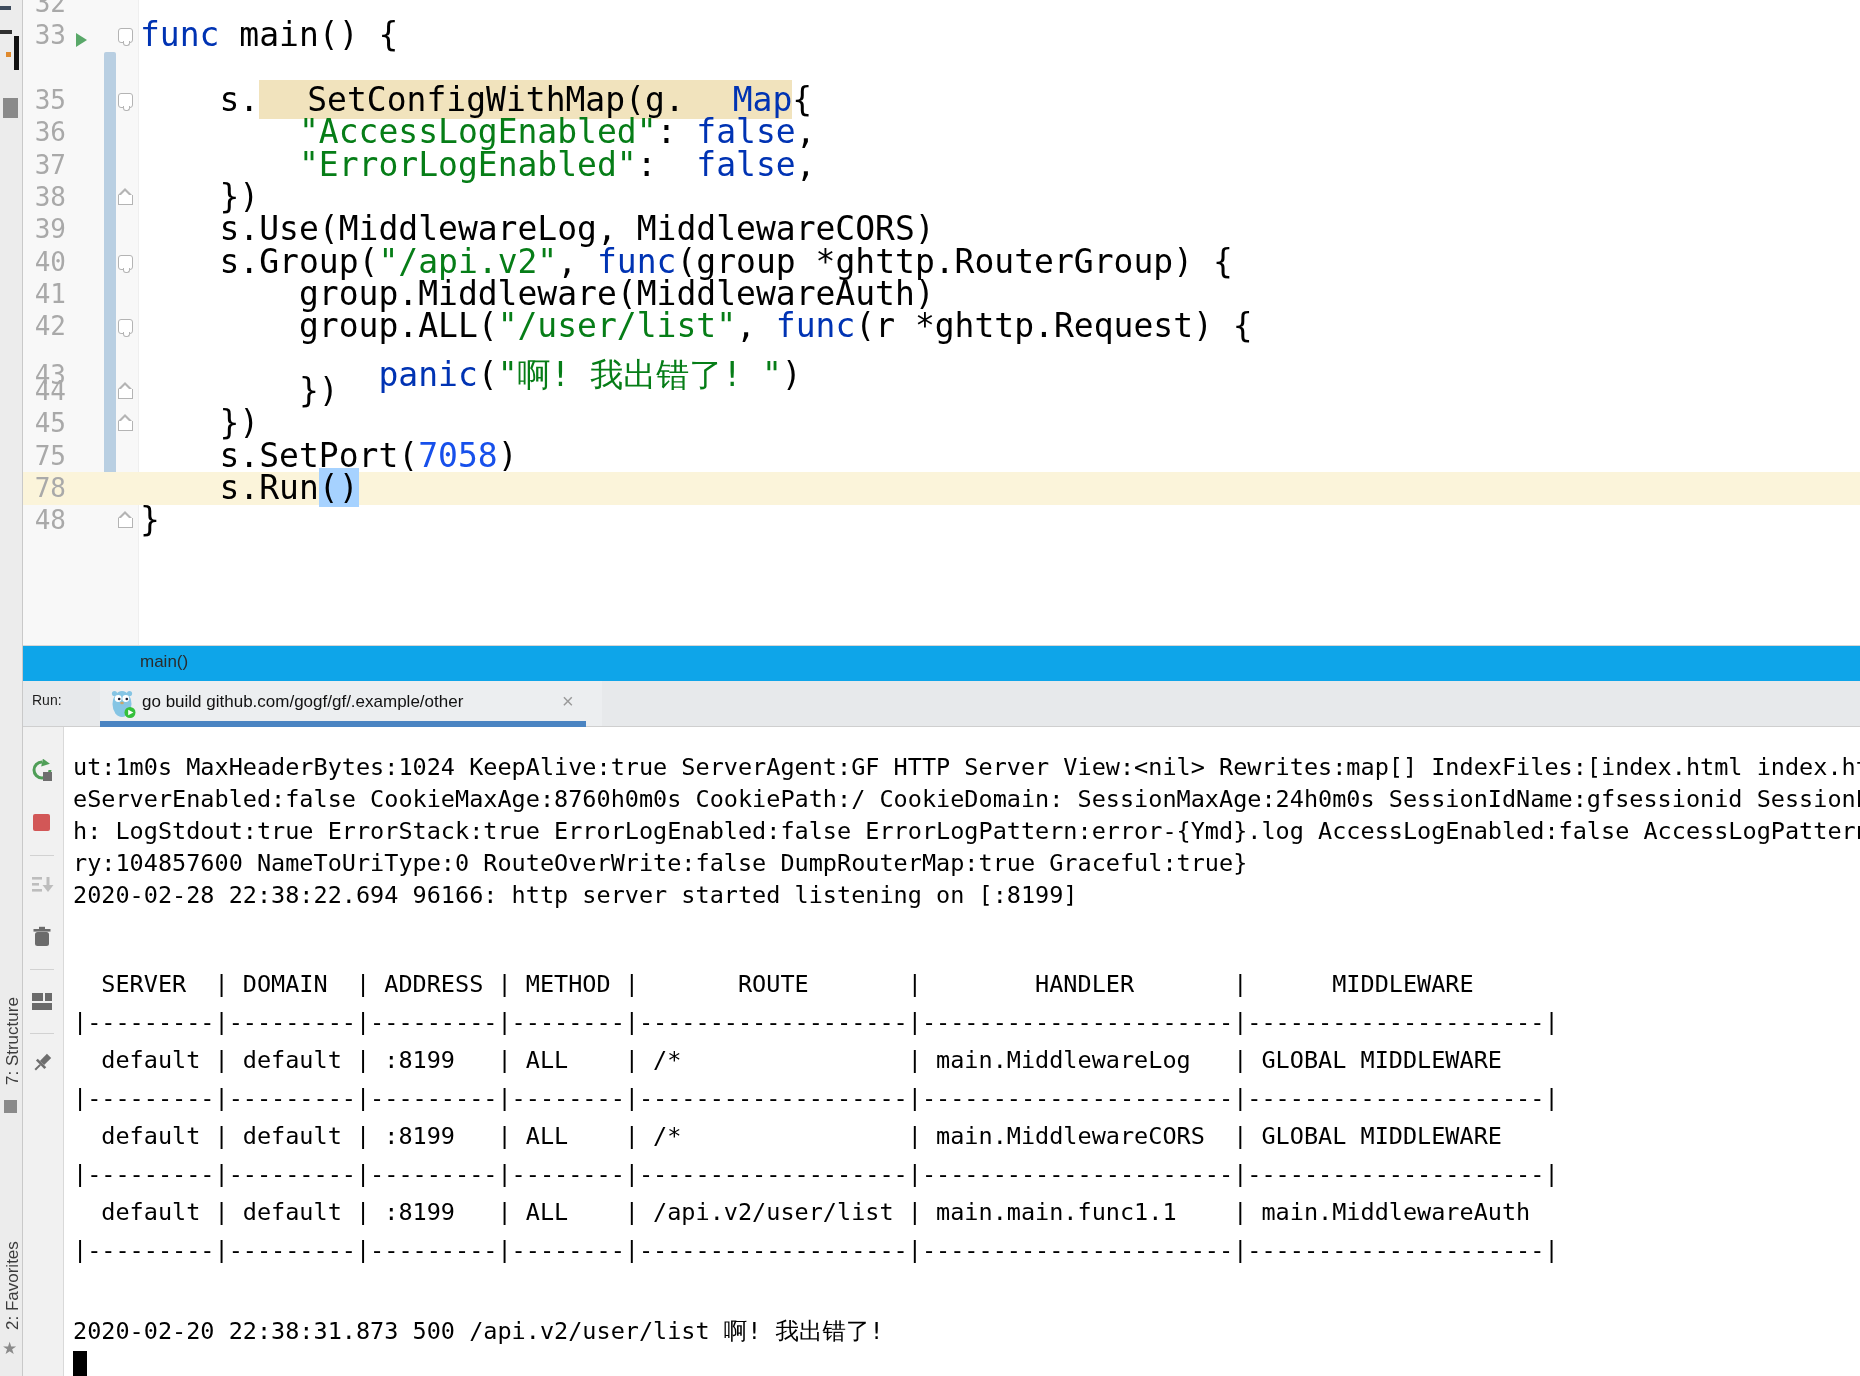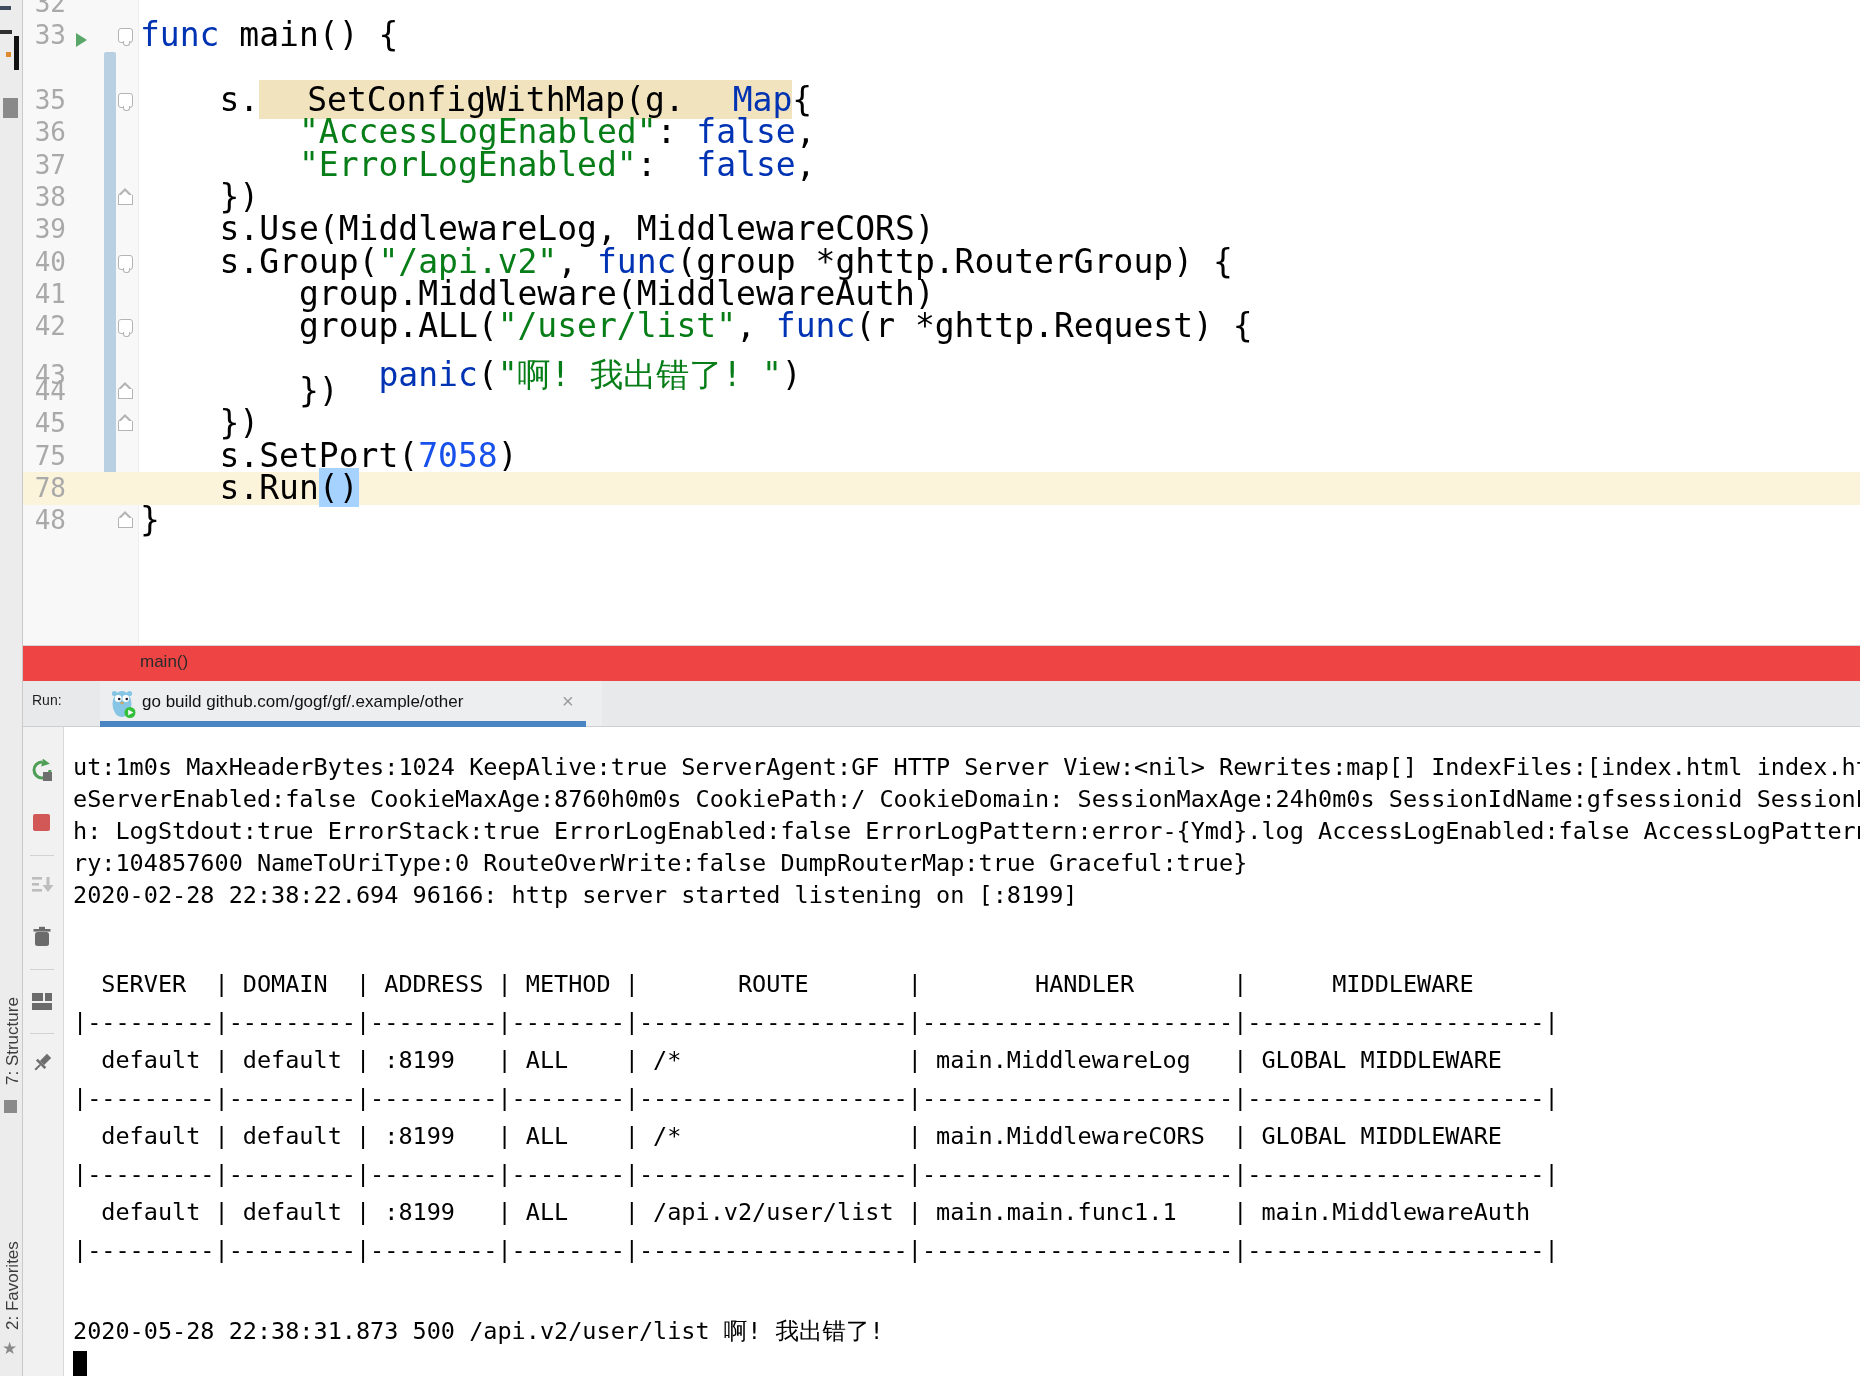--- a/index.html
+++ b/index.html
@@ -36,21 +36,21 @@
                    border-left:5.5px solid transparent;border-right:5.5px solid transparent;border-bottom:5px solid #fff;}
   .code-text{position:absolute;left:118px;font-family:"DejaVu Sans Mono",monospace;font-size:33px;color:#000;}
   .seg-p{color:#000;}
   .seg-k,.seg-kh{color:#0033b3;}
   .seg-s{color:#067d17;}
   .seg-n8{color:#1750eb;}
   .seg-ph,.seg-kh{background:#f1e3bd;padding-left:48px;}
   .seg-sel{background:#a6d2ff;}
 
   
-  #breadcrumbs{position:absolute;left:22px;top:645px;width:1838px;height:48px;background:#ef4444;
+  #breadcrumbs{position:absolute;left:22px;top:645px;width:1838px;height:48px;background:#0ea5e9;
                border-top:1px solid #d6d6d6;border-bottom:1px solid #d6d6d6;box-sizing:border-box;}
   #breadcrumb-item{position:absolute;left:118px;top:6px;font-size:17px;color:#2b2b2b;}
 
   
   #run-header{position:absolute;left:22px;top:681px;width:1838px;height:46px;background:#e7e9eb;
               border-bottom:1px solid #cfcfcf;box-sizing:border-box;}
   #run-label{position:absolute;left:10px;top:11px;font-size:14px;color:#1e1e1e;}
   #run-tab{position:absolute;left:78px;top:0;height:45px;padding:0 14px 0 8px;background:#eceef0;}
   #run-tab-title{position:absolute;left:42px;top:11px;font-size:17px;color:#111;white-space:nowrap;}
   #run-tab{width:480px;}
@@ -205,18 +205,18 @@
       <div id="console-table">
           <div class="console-line">  SERVER  | DOMAIN  | ADDRESS | METHOD |       ROUTE       |        HANDLER       |      MIDDLEWARE</div>
           <div class="console-line">|---------|---------|---------|--------|-------------------|----------------------|---------------------|</div>
           <div class="console-line">  default | default | :8199   | ALL    | /*                | main.MiddlewareLog   | GLOBAL MIDDLEWARE</div>
           <div class="console-line">|---------|---------|---------|--------|-------------------|----------------------|---------------------|</div>
           <div class="console-line">  default | default | :8199   | ALL    | /*                | main.MiddlewareCORS  | GLOBAL MIDDLEWARE</div>
           <div class="console-line">|---------|---------|---------|--------|-------------------|----------------------|---------------------|</div>
           <div class="console-line">  default | default | :8199   | ALL    | /api.v2/user/list | main.main.func1.1    | main.MiddlewareAuth</div>
           <div class="console-line">|---------|---------|---------|--------|-------------------|----------------------|---------------------|</div>
         </div>
-      <div class="console-line" id="error-line">2020-05-28 22:38:31.873 500 /api.v2/user/list 啊! 我出错了!</div>
+      <div class="console-line" id="error-line">2020-02-20 22:38:31.873 500 /api.v2/user/list 啊! 我出错了!</div>
       <div id="cursor-block"></div>
     </div>
   </div>
 
 </div>
 
 </body></html>

